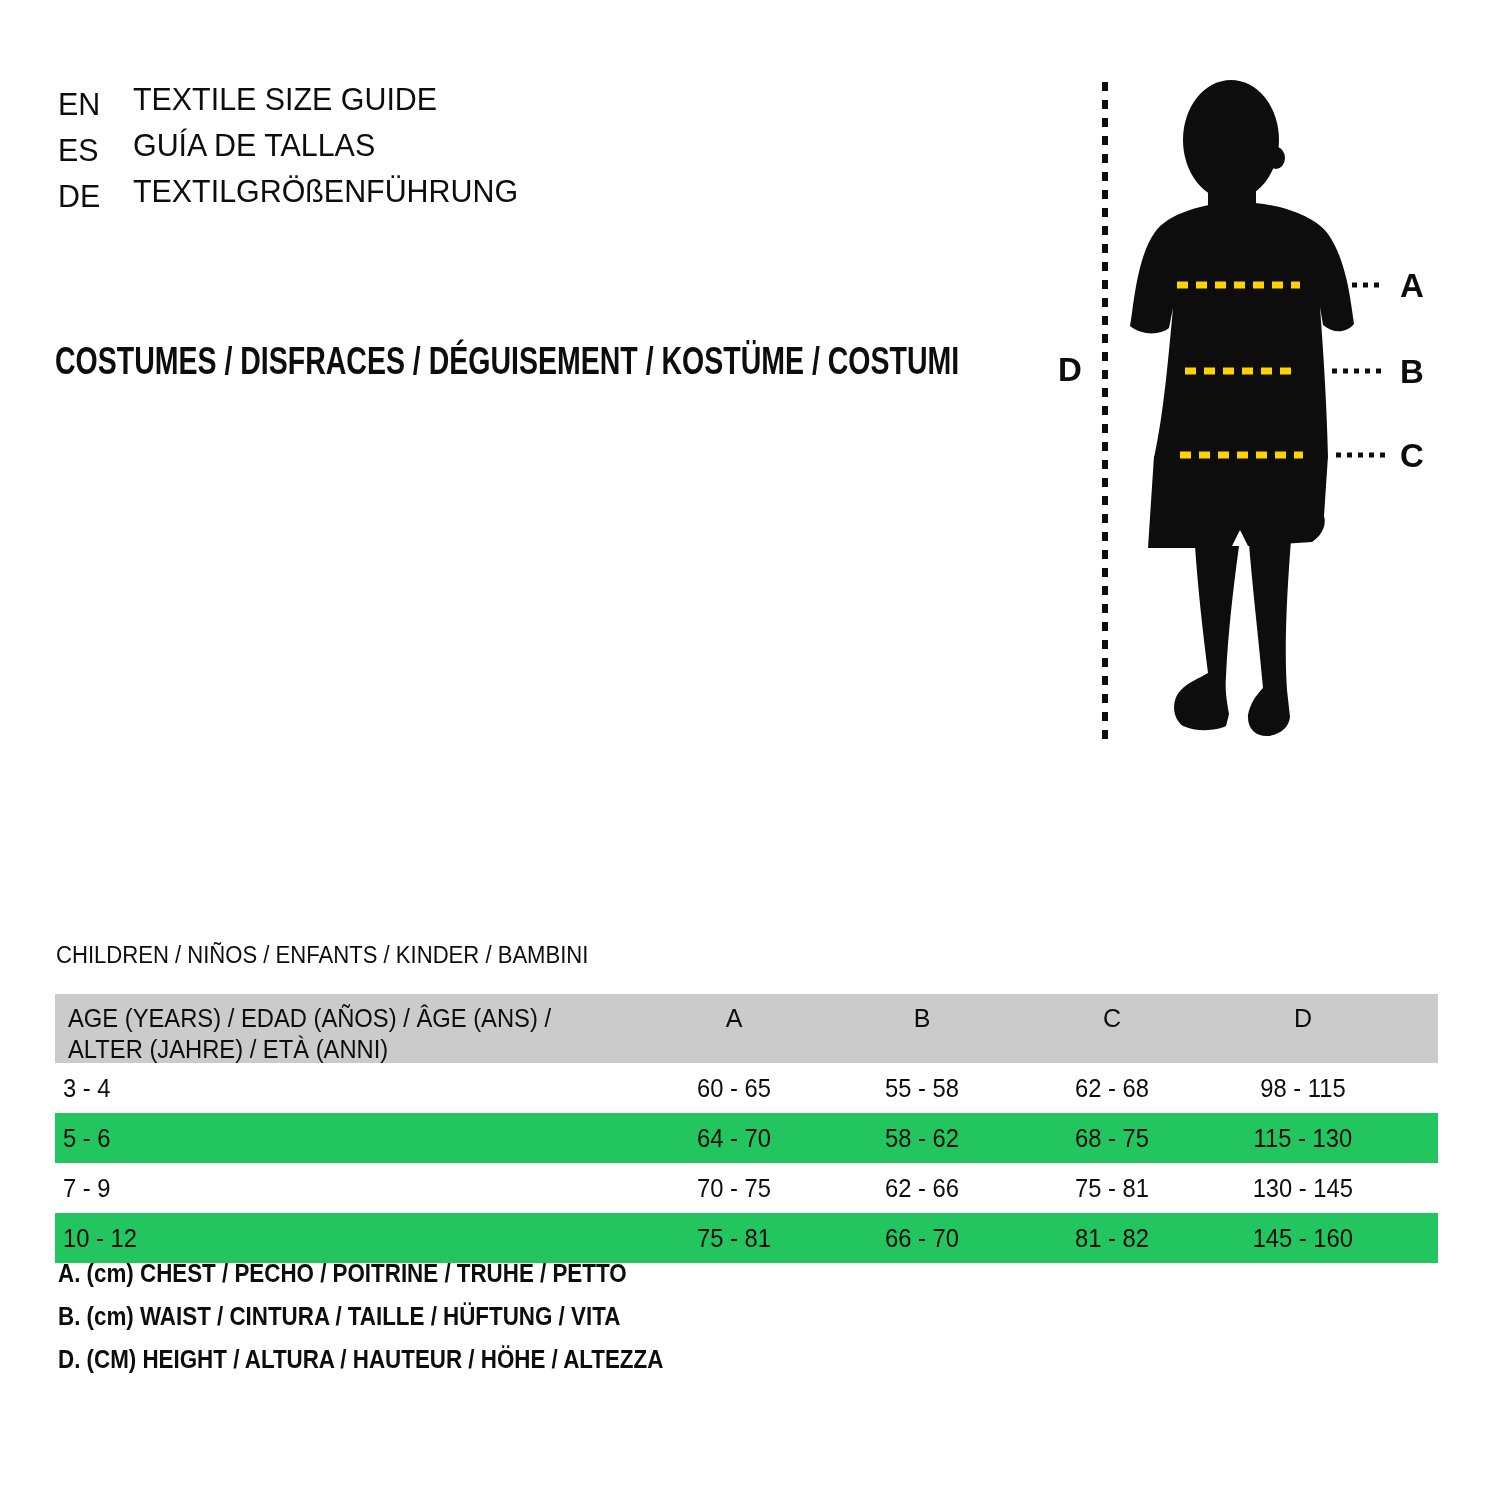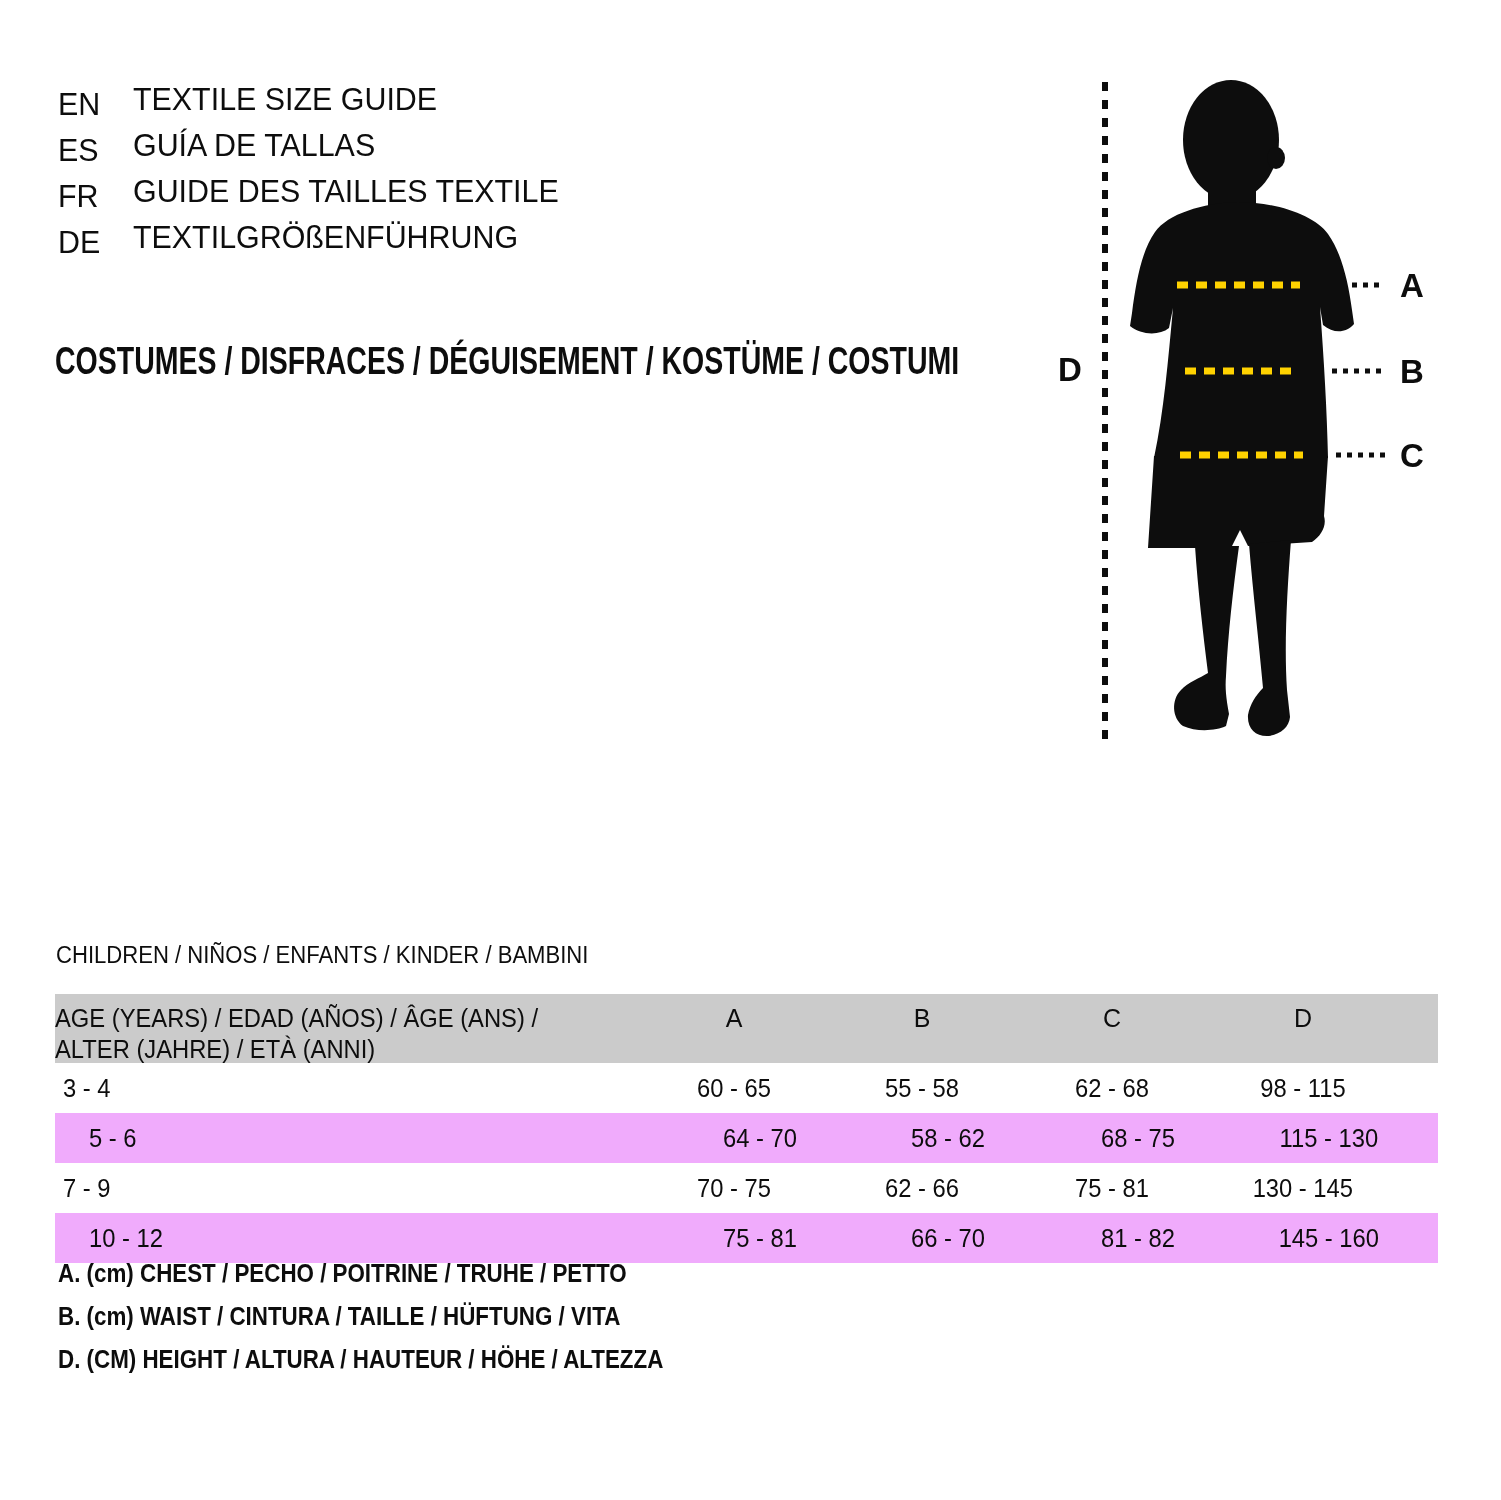--- a/index.html
+++ b/index.html
@@ -24,25 +24,25 @@
   .figure text{font-family:"Liberation Sans",sans-serif;font-weight:700;font-size:33px;fill:#0d0d0d;}
 
   
   .section-title{position:absolute;left:56px;top:942px;font-size:23px;}
   .section-title .cond{transform:scaleX(0.96);}
 
   
   .size-table{position:absolute;left:55px;top:994px;width:1383px;font-size:25px;}
   .t-head{display:grid;grid-template-columns:585px 188px 188px 192px 190px auto;
           background:#cbcbcb;height:69px;box-sizing:border-box;padding-top:9px;}
-  .t-age-head{padding-left:0;line-height:31px;}
+  .t-age-head{padding-left:13px;line-height:31px;}
   .t-col-head{text-align:center;line-height:31px;}
   .t-row{display:grid;grid-template-columns:585px 188px 188px 192px 190px auto;
          height:50px;align-items:center;}
-  .t-row.alt{background:#f0abfc;padding-left:26px;}
+  .t-row.alt{background:#22c55e;}
   .t-age{padding-left:8px;}
   .t-val{text-align:center;}
   .t-val .cond{transform-origin:50% 50%;}
 
   
   .legend{position:absolute;left:58px;top:1252px;}
   .legend-row{height:43px;display:flex;align-items:center;font-size:26px;font-weight:bold;}
   .legend .cond{transform:scaleX(0.86);}
 </style>
 </head>
@@ -51,24 +51,20 @@
 <div class="canvas">
 
   <div class="langs">
     <div class="lang-row">
       <span class="lang-code"><span class="cond">EN</span></span>
       <span class="cond">TEXTILE SIZE GUIDE</span>
     </div>
     <div class="lang-row">
       <span class="lang-code"><span class="cond">ES</span></span>
       <span class="cond">GUÍA DE TALLAS</span>
-    </div>
-    <div class="lang-row">
-      <span class="lang-code"><span class="cond">FR</span></span>
-      <span class="cond">GUIDE DES TAILLES TEXTILE</span>
     </div>
     <div class="lang-row">
       <span class="lang-code"><span class="cond">DE</span></span>
       <span class="cond">TEXTILGRÖßENFÜHRUNG</span>
     </div>
   </div>
 
   <div class="costumes">
     <span class="cond">COSTUMES / DISFRACES / DÉGUISEMENT / KOSTÜME / COSTUMI</span>
   </div>

